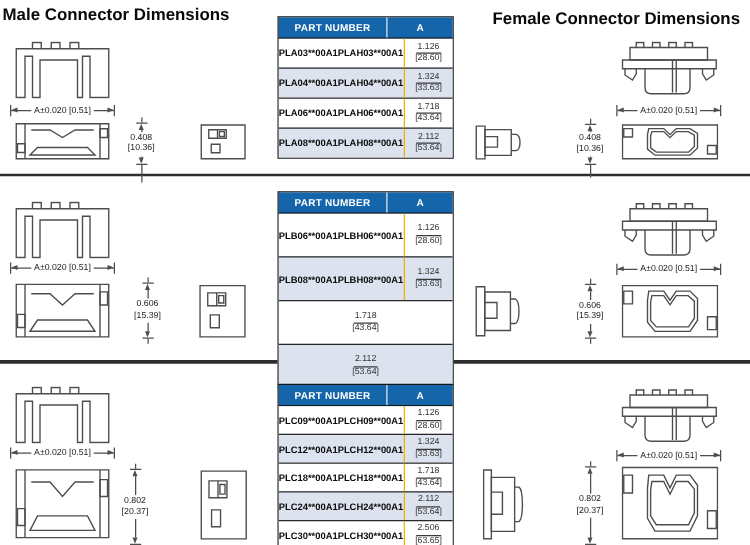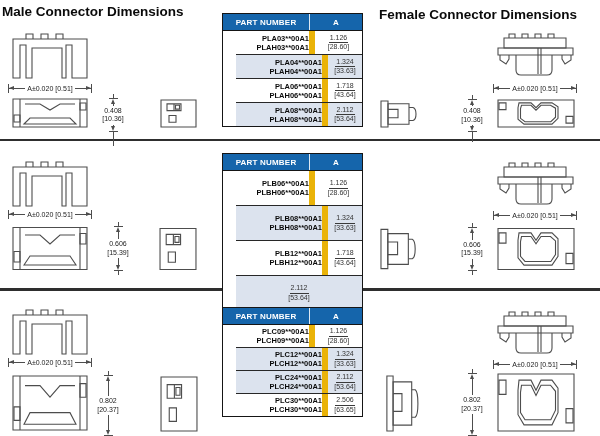--- a/index.html
+++ b/index.html
@@ -29,24 +29,24 @@
           background:#fff;padding:1px 2px;flex:0 0 auto;white-space:nowrap;color:#222;z-index:2;}
   
   .ptable{position:absolute;width:141px;border:1.5px solid #151515;background:#fff;box-sizing:border-box;}
   .thead{display:flex;background:#1565ab;color:#fff;font-weight:700;font-size:8px;height:16px;
          align-items:center;border-bottom:1px solid #151515;}
   .th1{flex:0 0 86px;text-align:left;border-right:1px solid rgba(255,255,255,.85);
        height:100%;display:flex;align-items:center;justify-content:center;letter-spacing:.2px;}
   .th2{flex:1 1 0;text-align:center;}
   .trow{display:flex;background:#fff;}
   .trow.alt{background:#dce3ee;}
-  .trow + .trow{border-top:1px solid #272727;margin-left:13px;}
+  .trow + .trow{border-top:1px solid #272727;}
   .t1 .trow{height:23px;} .t2 .trow{height:34px;} .t3 .trow{height:22px;}
-  .cpart{flex:0 0 86px;border-right:6px solid #eab308;display:flex;flex-direction:column;
-         justify-content:center;align-items:flex-end;font-weight:700;font-size:7.5px;line-height:9px;color:#0a0a0a;}
+  .cpart{flex:0 0 86px;border-right:1px solid #eab308;display:flex;flex-direction:row;
+         justify-content:center;align-items:center;font-weight:700;font-size:7.5px;line-height:9px;color:#0a0a0a;}
   .ca{flex:1 1 0;display:flex;flex-direction:column;justify-content:center;align-items:center;
       font-size:7px;line-height:8.5px;color:#333;}
   .ca .inch{border-bottom:1px solid #3a3a3a;padding:0 1px;}
 </style>
 </head>
 <body>
 
 <svg width="0" height="0" style="position:absolute" aria-hidden="true">
   <defs>
     <symbol id="sym-male-top" viewBox="0 0 76 46" preserveAspectRatio="none">
@@ -98,21 +98,21 @@
         <path vector-effect="non-scaling-stroke" d="M8,10 H18 V19 H8"></path>
         <path vector-effect="non-scaling-stroke" d="M29,8 H33 Q36,9 36,15 Q36,21 33,22 H29"></path>
       </g>
     </symbol>
   </defs>
 </svg>
 
 <div id="stage">
 
   <div class="title" style="left:2px;top:4px">Male Connector Dimensions</div>
-  <div class="title" style="left:379px;top:7px">Female Connector Dimensions</div>
+  <div class="title" style="left:394px;top:7px">Female Connector Dimensions</div>
 
   <div class="divider" style="top:139px;height:2px"></div>
   <div class="divider" style="top:288px;height:2.5px"></div>
 
   <svg class="draw" style="left:12px;top:33px" width="76" height="46">
       <use href="#sym-male-top"></use>
     </svg>
   <div class="wdim" style="left:8px;top:83px;width:84px">
     <i class="vtick"></i>
       <i class="shaft l"></i>
@@ -269,24 +269,20 @@
         <div class="cpart">
           <div class="pn1">PLB08**00A1</div>
           <div class="pn2">PLBH08**00A1</div>
         </div>
         <div class="ca">
           <div class="inch">1.324</div>
           <div class="mm">[33.63]</div>
         </div>
       </div>
       <div class="trow">
-        <div class="cpart">
-          <div class="pn1">PLB12**00A1</div>
-          <div class="pn2">PLBH12**00A1</div>
-        </div>
         <div class="ca">
           <div class="inch">1.718</div>
           <div class="mm">[43.64]</div>
         </div>
       </div>
       <div class="trow alt">
         <div class="ca">
           <div class="inch">2.112</div>
           <div class="mm">[53.64]</div>
         </div>
@@ -373,20 +369,30 @@
       <div class="trow alt">
         <div class="cpart">
           <div class="pn1">PLC12**00A1</div>
           <div class="pn2">PLCH12**00A1</div>
         </div>
         <div class="ca">
           <div class="inch">1.324</div>
           <div class="mm">[33.63]</div>
         </div>
       </div>
+      <div class="trow">
+        <div class="cpart">
+          <div class="pn1">PLC18**00A1</div>
+          <div class="pn2">PLCH18**00A1</div>
+        </div>
+        <div class="ca">
+          <div class="inch">1.718</div>
+          <div class="mm">[43.64]</div>
+        </div>
+      </div>
       <div class="trow alt">
         <div class="cpart">
           <div class="pn1">PLC24**00A1</div>
           <div class="pn2">PLCH24**00A1</div>
         </div>
         <div class="ca">
           <div class="inch">2.112</div>
           <div class="mm">[53.64]</div>
         </div>
       </div>

